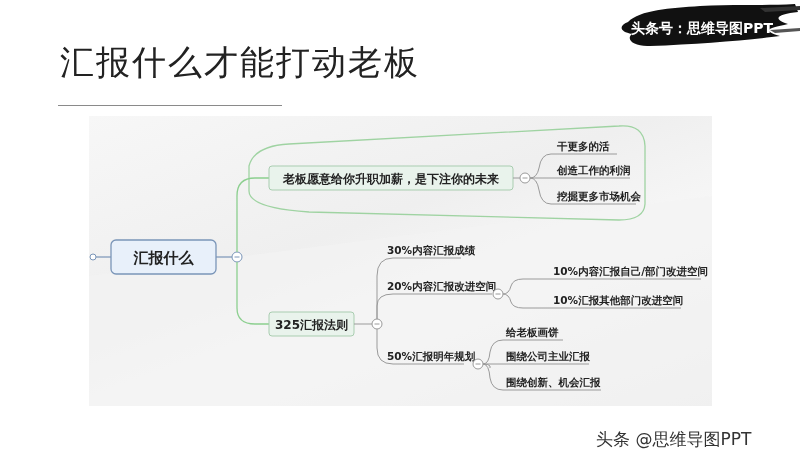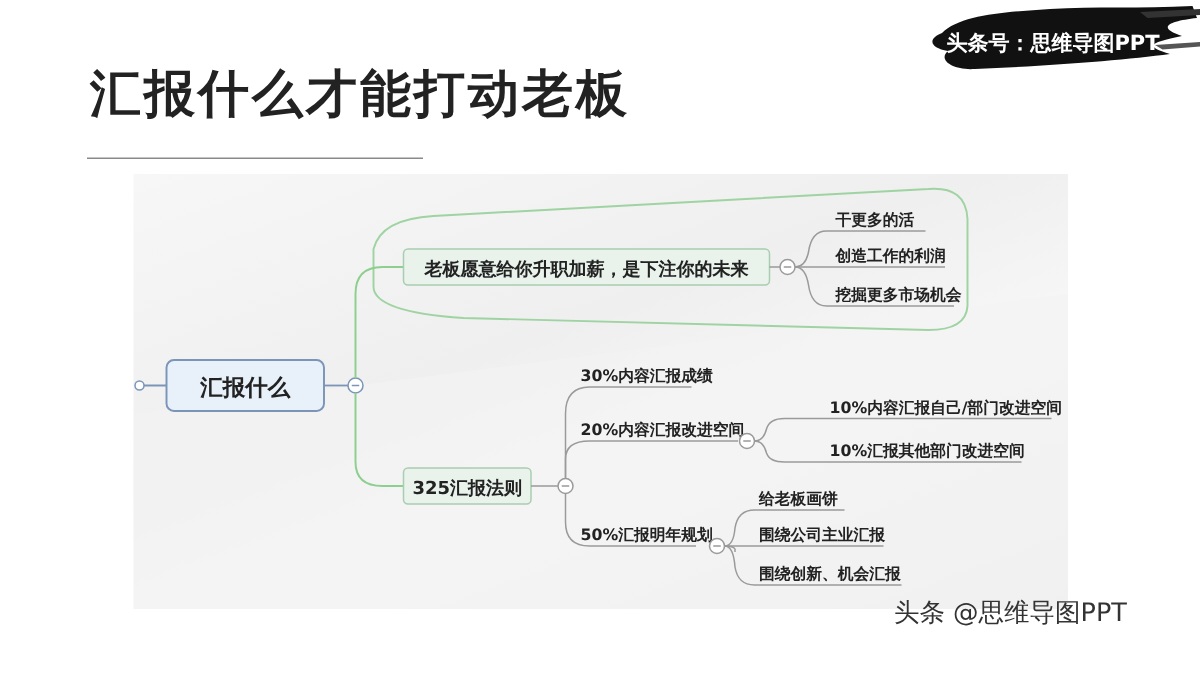--- a/index.html
+++ b/index.html
@@ -1,27 +1,27 @@
 <!DOCTYPE html>
 <html><head>
 <meta charset="utf-8">
 <style>
   html, body { margin:0; padding:0; }
   body { width:800px; height:450px; background:#ffffff; position:relative; overflow:hidden;
          font-family:"DejaVu Sans", sans-serif; }
   .slide-title { position:absolute; left:60px; top:40px; font-size:34px; color:#222; letter-spacing:2px;
-                 font-family:"DejaVu Sans", sans-serif; font-weight:bold; }
+                 font-family:"DejaVu Sans", sans-serif; font-weight:normal; }
   .title-rule { position:absolute; left:58px; top:105px; width:224px; height:1px; background:#8a8a8a; }
   .brush { position:absolute; right:0; top:0; width:190px; height:52px; }
   .brush-text { position:absolute; right:27px; top:20px; color:#fff; font-size:14px; font-weight:bold;
                 font-family:"DejaVu Sans", sans-serif; }
   .panel { position:absolute; left:89px; top:116px; width:623px; height:290px;
            background:linear-gradient(160deg,#f7f7f7 0%,#efefef 40%,#f6f6f6 60%,#ececec 100%); }
   .panel svg { position:absolute; left:0; top:0; }
-  .watermark { position:absolute; left:596px; top:397px; font-size:17px; color:#333;
+  .watermark { position:absolute; left:596px; top:428px; font-size:17px; color:#333;
                font-family:"DejaVu Sans", sans-serif;text-align:center; }
   .node-text { font-family:"DejaVu Sans", sans-serif; }
 </style>
 </head>
 <body>
 
 <div class="brush">
   <svg width="190" height="52" viewBox="0 0 190 52">
     <path d="M18 22 C30 10,60 8,90 6 C120 4,150 6,185 4 L188 12 C170 14,160 18,178 24 C160 28,150 30,170 36 C140 40,90 44,40 46 C25 47,15 40,22 34 C10 32,8 26,18 22 Z" fill="#111"></path>
     <path d="M150 8 L190 6 L190 10 L155 12 Z" fill="#333"></path>

